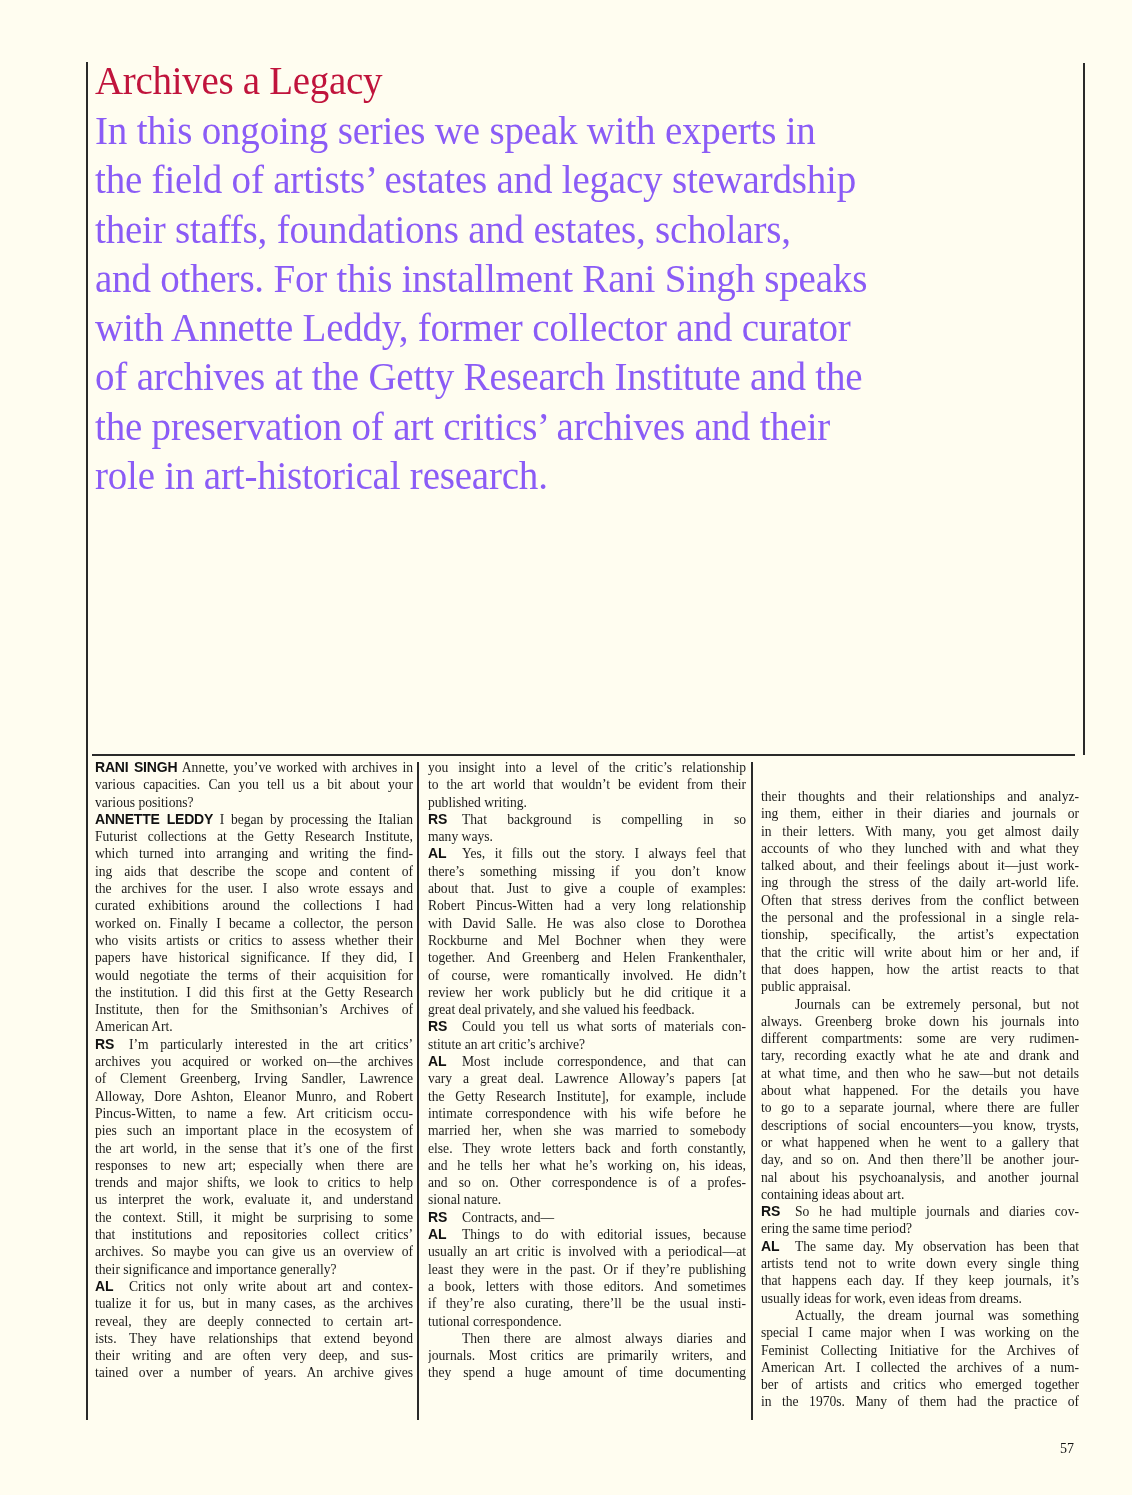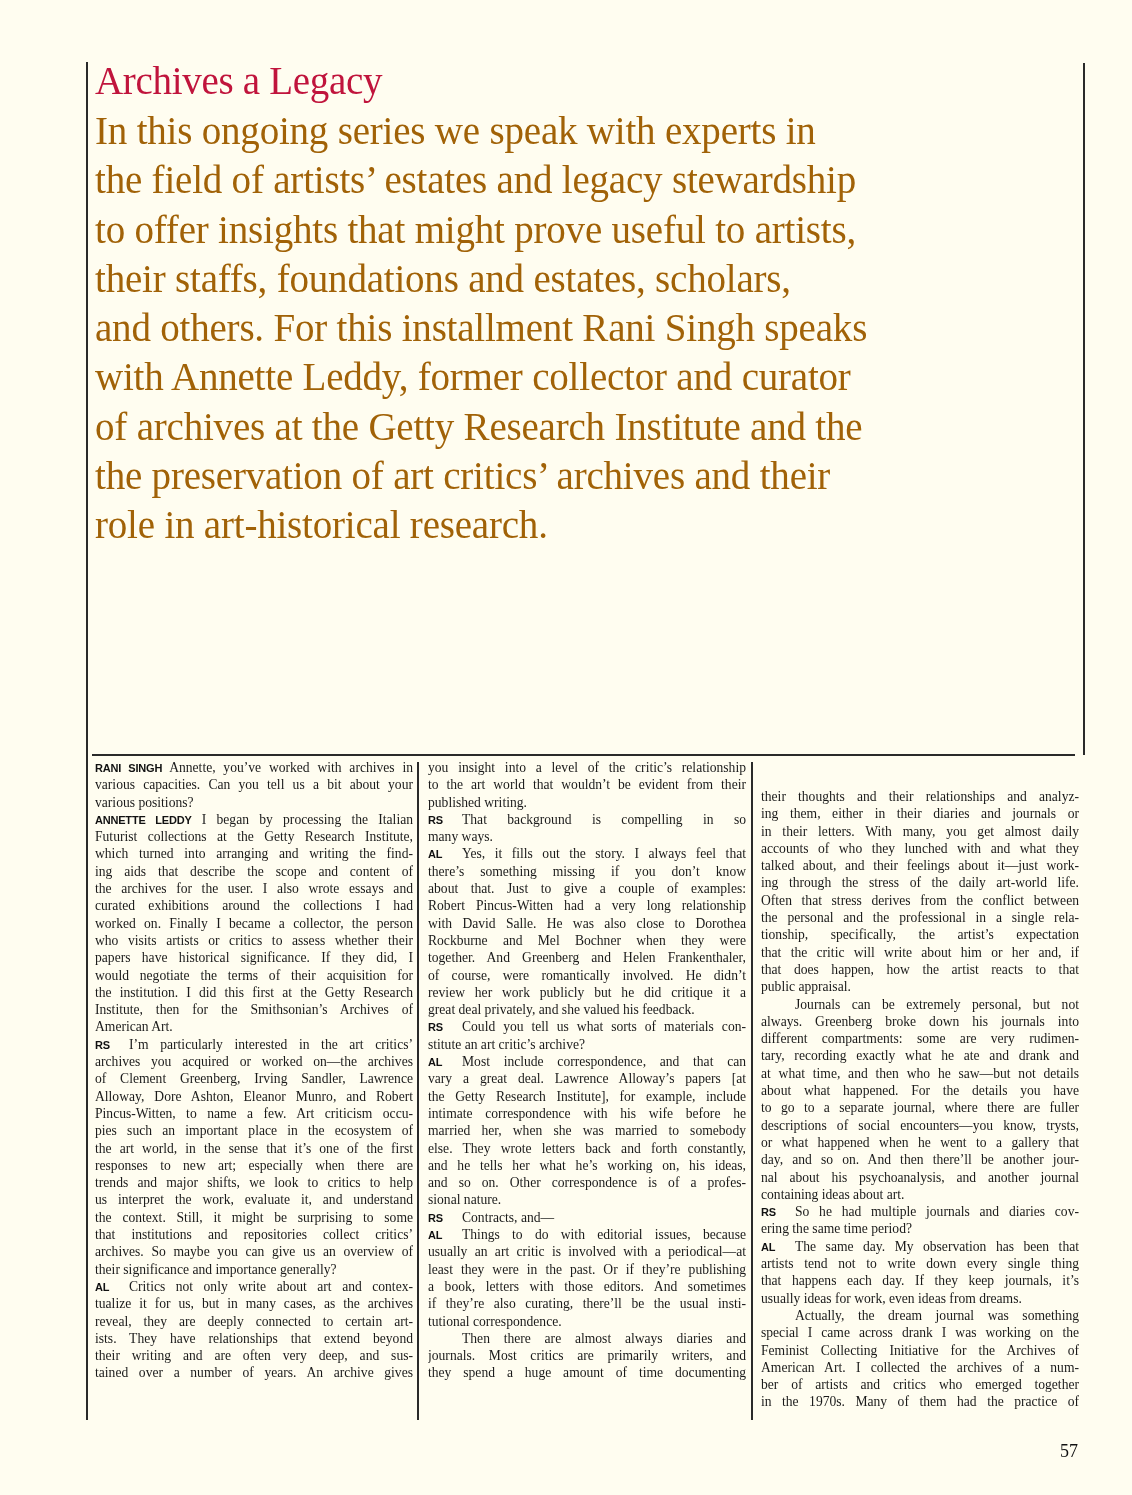--- a/index.html
+++ b/index.html
@@ -11,55 +11,54 @@
   .rule-v { position:absolute; width:1.5px; background:#2a2a2a; }
   .rule-h { position:absolute; height:1.5px; background:#2a2a2a; }
   .kicker {
     position:absolute; left:95px; top:58px;
     font-size:39px; line-height:46px; color:#c0143c; letter-spacing:-0.3px;
   }
   .deck {
     position:absolute; left:95px; top:106px; width:840px;
   }
   .deck-line {
-    display:block; font-size:39px; line-height:49.3px; color:#a16207;
+    display:block; font-size:39px; line-height:49.3px; color:#8b5cf6;
     white-space:nowrap; letter-spacing:-0.2px;
   }
   .col {
     position:absolute; top:759px; width:318px;
   }
   .line {
     display:block; font-size:13.6px; line-height:17.3px; white-space:nowrap;
     text-align:justify; text-align-last:justify; height:17.3px; overflow:hidden;
   }
   .line.last { text-align-last:left; }
   .line.indent { padding-left:34px; }
   .spk {
     font-family:"Liberation Sans","DejaVu Sans",sans-serif;
-    font-weight:bold; font-size:11px; letter-spacing:-0.2px; color:#111;
+    font-weight:bold; font-size:14px; letter-spacing:-0.2px; color:#111;
   }
   .spk.tag { display:inline-block; width:34px; }
   .folio {
-    position:absolute; left:1060px; top:1441px; font-size:18px; color:#111;font-family:Liberation Serif, serif;
+    position:absolute; left:1060px; top:1441px; font-size:14px; color:#111;font-family:Liberation Serif, serif;
   }
 </style>
 </head>
 <body>
 
 <div class="rule-v" style="left:86px; top:62px; height:1358px;"></div>
 <div class="rule-v" style="left:1083px; top:63px; height:692px;"></div>
 <div class="rule-h" style="left:92px; top:754px; width:983px;"></div>
 <div class="rule-v" style="left:417px; top:762px; height:658px;"></div>
 <div class="rule-v" style="left:751px; top:762px; height:658px;"></div>
 
 <div class="kicker">Archives a Legacy</div>
 <div class="deck" id="deck">
     <span class="deck-line">In this ongoing series we speak with experts in</span>
     <span class="deck-line">the field of artists’ estates and legacy stewardship</span>
-    <span class="deck-line">to offer insights that might prove useful to artists,</span>
     <span class="deck-line">their staffs, foundations and estates, scholars,</span>
     <span class="deck-line">and others. For this installment Rani Singh speaks</span>
     <span class="deck-line">with Annette Leddy, former collector and curator</span>
     <span class="deck-line">of archives at the Getty Research Institute and the</span>
     <span class="deck-line">the preservation of art critics’ archives and their</span>
     <span class="deck-line">role in art-historical research.</span>
   </div>
 
 <div class="col" style="left:95px;">
     <span class="line"><span class="spk">RANI SINGH</span><span> Annette, you’ve worked with archives in</span></span>
@@ -162,20 +161,20 @@
     <span class="line"><span>day, and so on. And then there’ll be another jour-</span></span>
     <span class="line"><span>nal about his psychoanalysis, and another journal</span></span>
     <span class="line last"><span>containing ideas about art.</span></span>
     <span class="line"><span class="spk tag">RS</span><span>So he had multiple journals and diaries cov-</span></span>
     <span class="line last"><span>ering the same time period?</span></span>
     <span class="line"><span class="spk tag">AL</span><span>The same day. My observation has been that</span></span>
     <span class="line"><span>artists tend not to write down every single thing</span></span>
     <span class="line"><span>that happens each day. If they keep journals, it’s</span></span>
     <span class="line last"><span>usually ideas for work, even ideas from dreams.</span></span>
     <span class="line indent"><span>Actually, the dream journal was something</span></span>
-    <span class="line"><span>special I came across drank I was working on the</span></span>
+    <span class="line"><span>special I came major when I was working on the</span></span>
     <span class="line"><span>Feminist Collecting Initiative for the Archives of</span></span>
     <span class="line"><span>American Art. I collected the archives of a num-</span></span>
     <span class="line"><span>ber of artists and critics who emerged together</span></span>
     <span class="line"><span>in the 1970s. Many of them had the practice of</span></span>
   </div>
 
 <div class="folio">57</div>
 
 </body></html>

